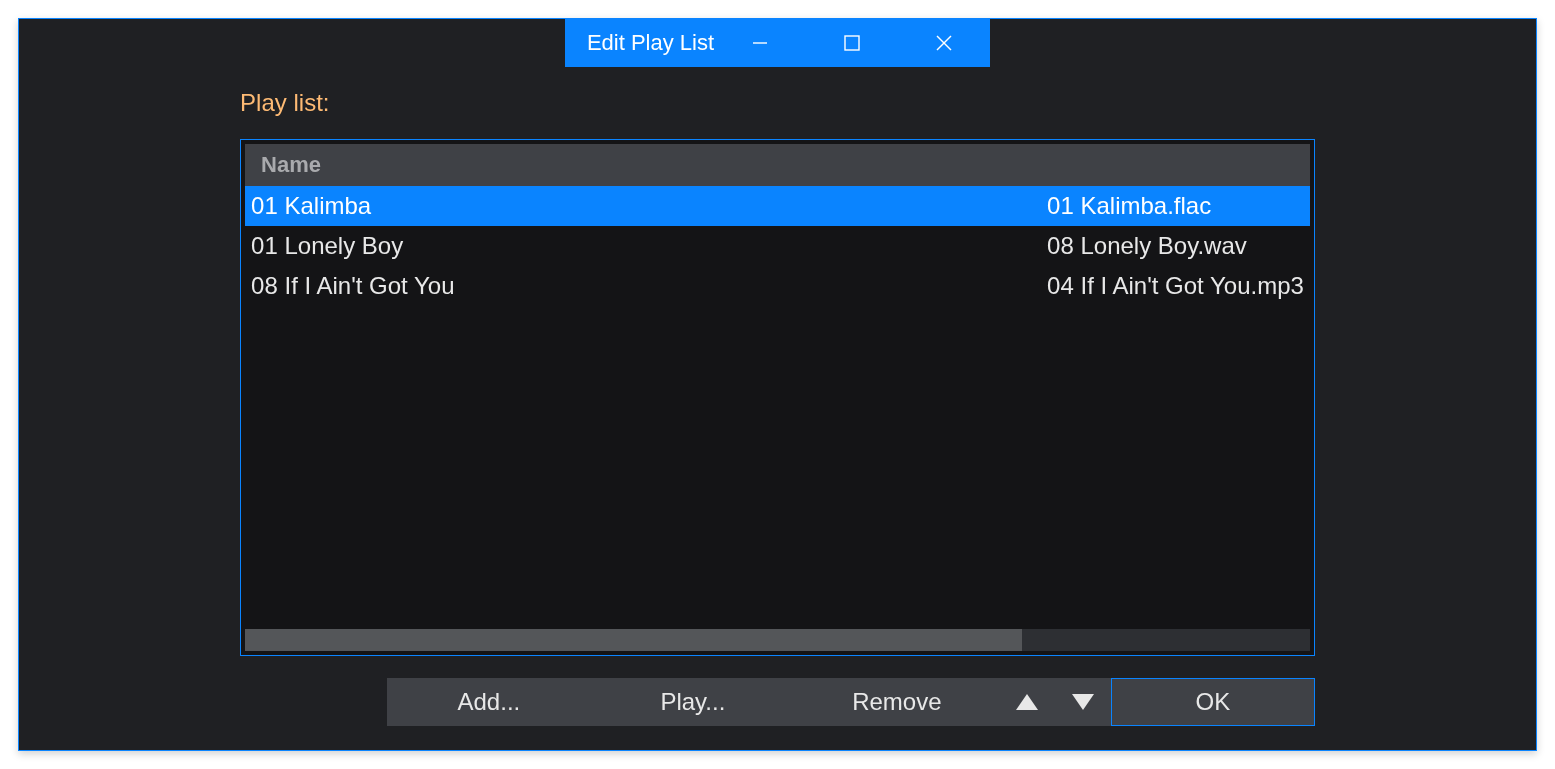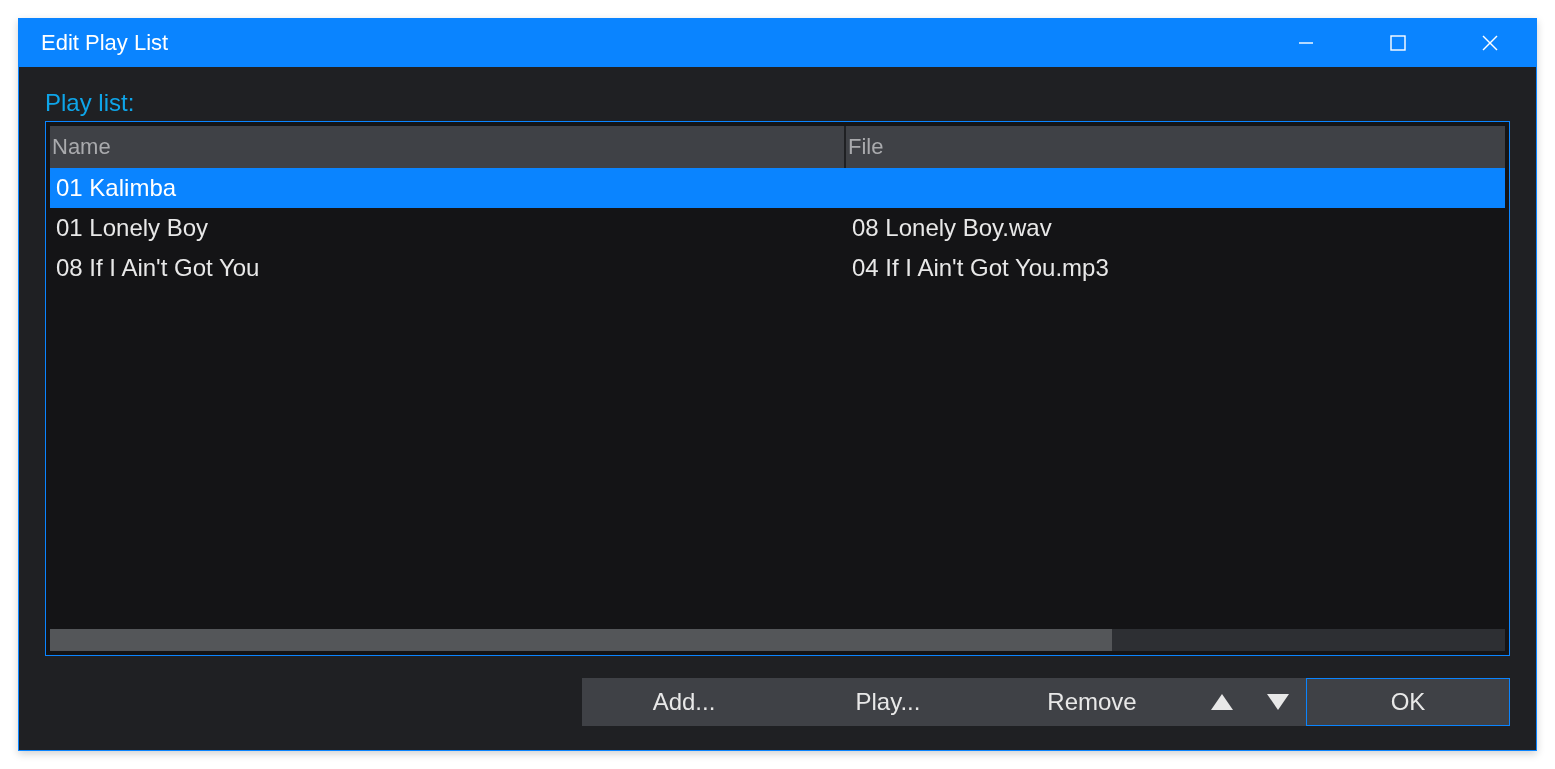--- a/index.html
+++ b/index.html
@@ -11,20 +11,21 @@
   }
   .window {
     position: absolute;
     left: 18px; top: 18px;
     width: 1519px; height: 733px;
     background: #1f2023;
     border: 1px solid #0a84ff;
     display: flex;
     flex-direction: column;
     box-shadow: 0 3px 8px rgba(0,0,0,0.18);
+    align-items: center;
   }
   .titlebar {
     height: 48px;
     background: #0a84ff;
     display: flex;
     align-items: center;
     color: #ffffff;
     font-size: 22px;
     font-weight: 400;
     padding-left: 22px;
@@ -39,24 +40,24 @@
     color: #ffffff;
   }
   .win-ctrl svg { stroke: #ffffff; fill: none; stroke-width: 1.4; }
   .body {
     flex: 1;
     padding: 22px 26px 24px 26px;
     display: flex;
     flex-direction: column;
   }
   .section-label {
-    color: #0ea5e9;
+    color: #fdba74;
     font-size: 24px;
     font-weight: 400;
-    margin-bottom: 4px;
+    margin-bottom: 22px;
   }
   .table-wrap {
     flex: 1;
     border: 1px solid #0a84ff;
     background: #141416;
     display: flex;
     flex-direction: column;
     min-height: 0;
   }
   .table-header {
@@ -64,22 +65,23 @@
     height: 42px;
     background: #3f4146;
     color: #a9aaad;
     font-size: 22px;
     align-items: stretch;
     margin: 4px 4px 0 4px;
   }
   .th {
     display: flex;
     align-items: center;
-    padding: 0 2px;
+    padding: 0 16px;
     border-right: 2px solid #1f2023;
+    font-weight: bold;
   }
   .th:last-child { border-right: none; }
   .th.col-name { width: 796px; }
   .th.col-file { flex: 1; }
   .rows {
     flex: 1;
     overflow: hidden;
     margin: 0 4px;
   }
   .row {
@@ -159,25 +161,25 @@
     </div>
   </div>
 
   <div class="body">
 
     <div class="section-label">Play list:</div>
 
     <div class="table-wrap">
       <div class="table-header">
         <div class="th col-name">Name</div>
-        <div class="th col-file">File</div>
       </div>
       <div class="rows" id="rows">
           <div class="row selected">
             <div class="cell col-name">01 Kalimba</div>
+            <div class="cell col-file">01 Kalimba.flac</div>
           </div>
           <div class="row">
             <div class="cell col-name">01 Lonely Boy</div>
             <div class="cell col-file">08 Lonely Boy.wav</div>
           </div>
           <div class="row">
             <div class="cell col-name">08 If I Ain't Got You</div>
             <div class="cell col-file">04 If I Ain't Got You.mp3</div>
           </div>
         </div>

